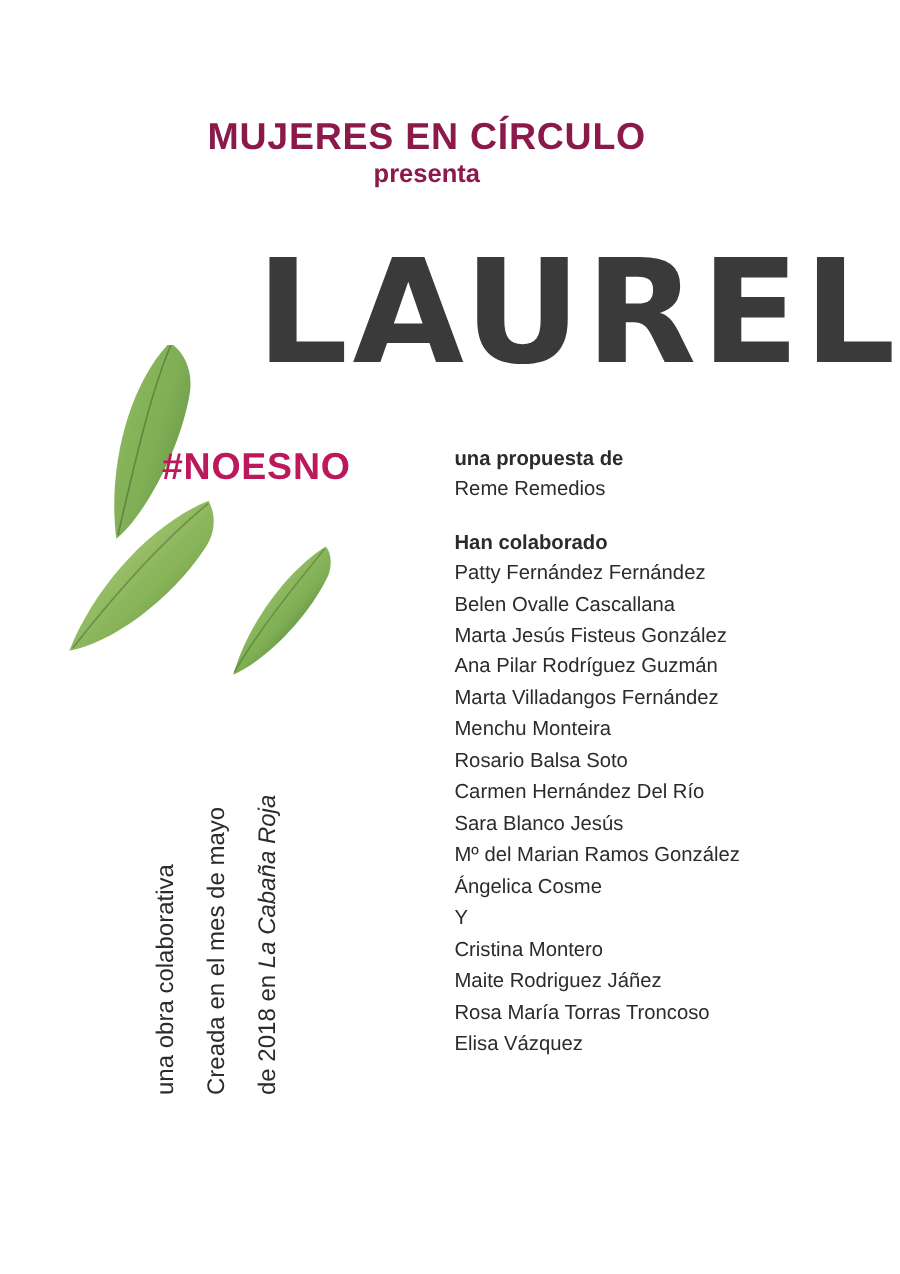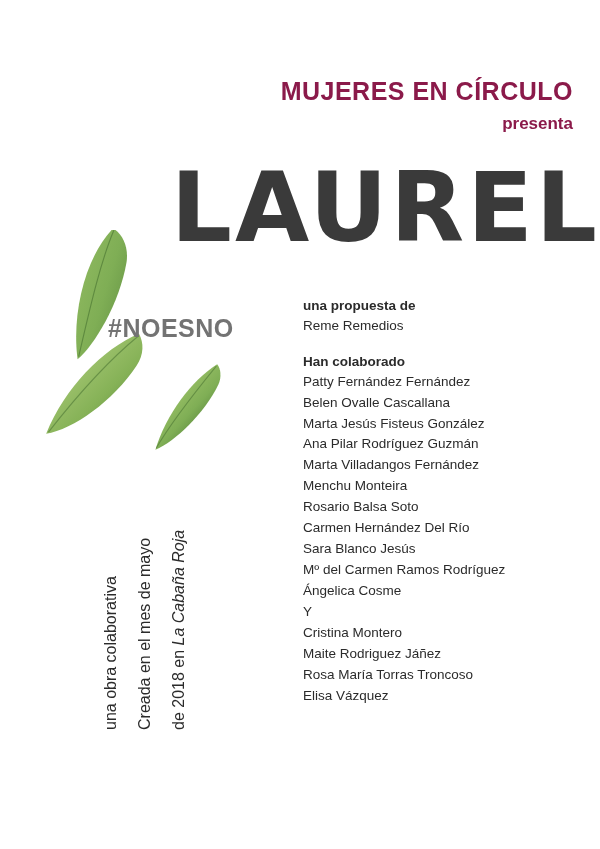--- a/index.html
+++ b/index.html
@@ -15,33 +15,32 @@
     width: 600px;
     height: 849px;
     background: #ffffff;
     overflow: hidden;
   }
 
   
   .header {
     position: absolute;
     top: 78px;
-    left: 8px;
+    left: 2px;
     width: 565px;
-    text-align: right;
+    text-align: center;
   }
   .org-name {
     font-size: 25px;
     font-weight: bold;
     letter-spacing: 0.5px;
     color: #8b1a4a;
     line-height: 1.1;
   }
   .presenta {
-    margin-top: 8px;
     font-size: 17px;
     font-weight: bold;
     color: #8b1a4a;
   }
 
   
   .title {
     position: absolute;
     top: 160px;
     left: 0;
@@ -51,25 +50,25 @@
     font-weight: bold;
     letter-spacing: 3px;
     color: #3a3a3a;
     line-height: 1;
     font-family: "DejaVu Sans", sans-serif;
   }
 
   
   .hashtag {
     position: absolute;
-    top: 314px;
+    top: 297px;
     left: 108px;
     font-size: 25px;
     font-weight: bold;
-    color: #737373;
+    color: #be185d;
     letter-spacing: 0.5px;
   }
 
   
   .leaf-wrap {
     position: absolute;
     top: 230px;
     left: 40px;
     width: 220px;
     height: 290px;
@@ -212,21 +211,21 @@
     <ul class="collab-list">
       <li>Patty Fernández Fernández</li>
       <li>Belen Ovalle Cascallana</li>
       <li>Marta Jesús Fisteus González</li>
       <li>Ana Pilar Rodríguez Guzmán</li>
       <li>Marta Villadangos Fernández</li>
       <li>Menchu Monteira</li>
       <li>Rosario Balsa Soto</li>
       <li>Carmen Hernández Del Río</li>
       <li>Sara Blanco Jesús</li>
-      <li>Mº del Carmen Ramos Rodríguez</li>
+      <li>Mº del Marian Ramos González</li>
       <li>Ángelica Cosme</li>
       <li>Y</li>
       <li>Cristina Montero</li>
       <li>Maite Rodriguez Jáñez</li>
       <li>Rosa María Torras Troncoso</li>
       <li>Elisa Vázquez</li>
     </ul>
   </div>
 
   <div class="vertical-block">

